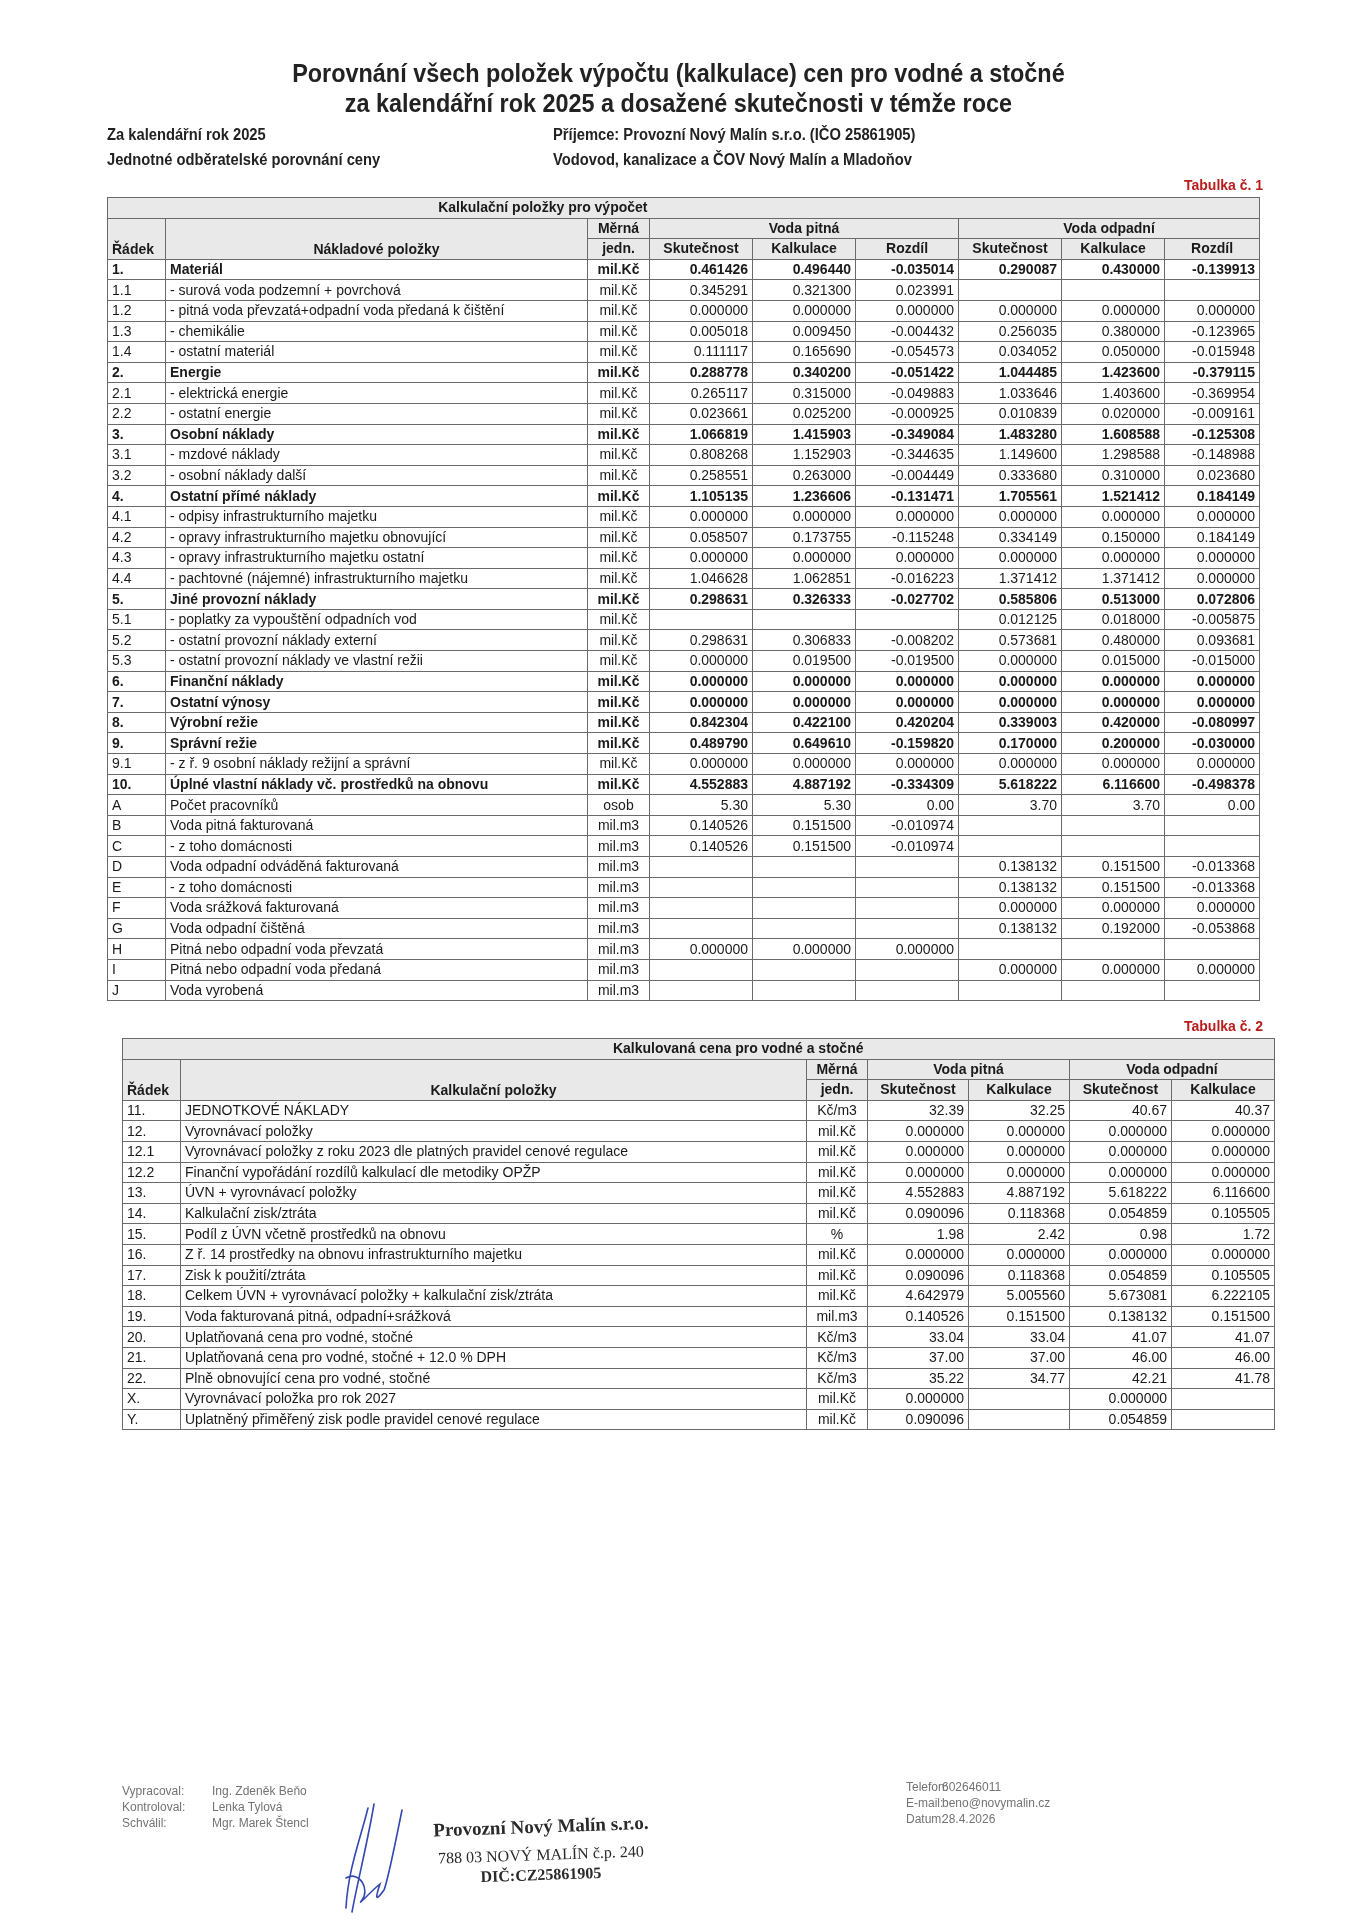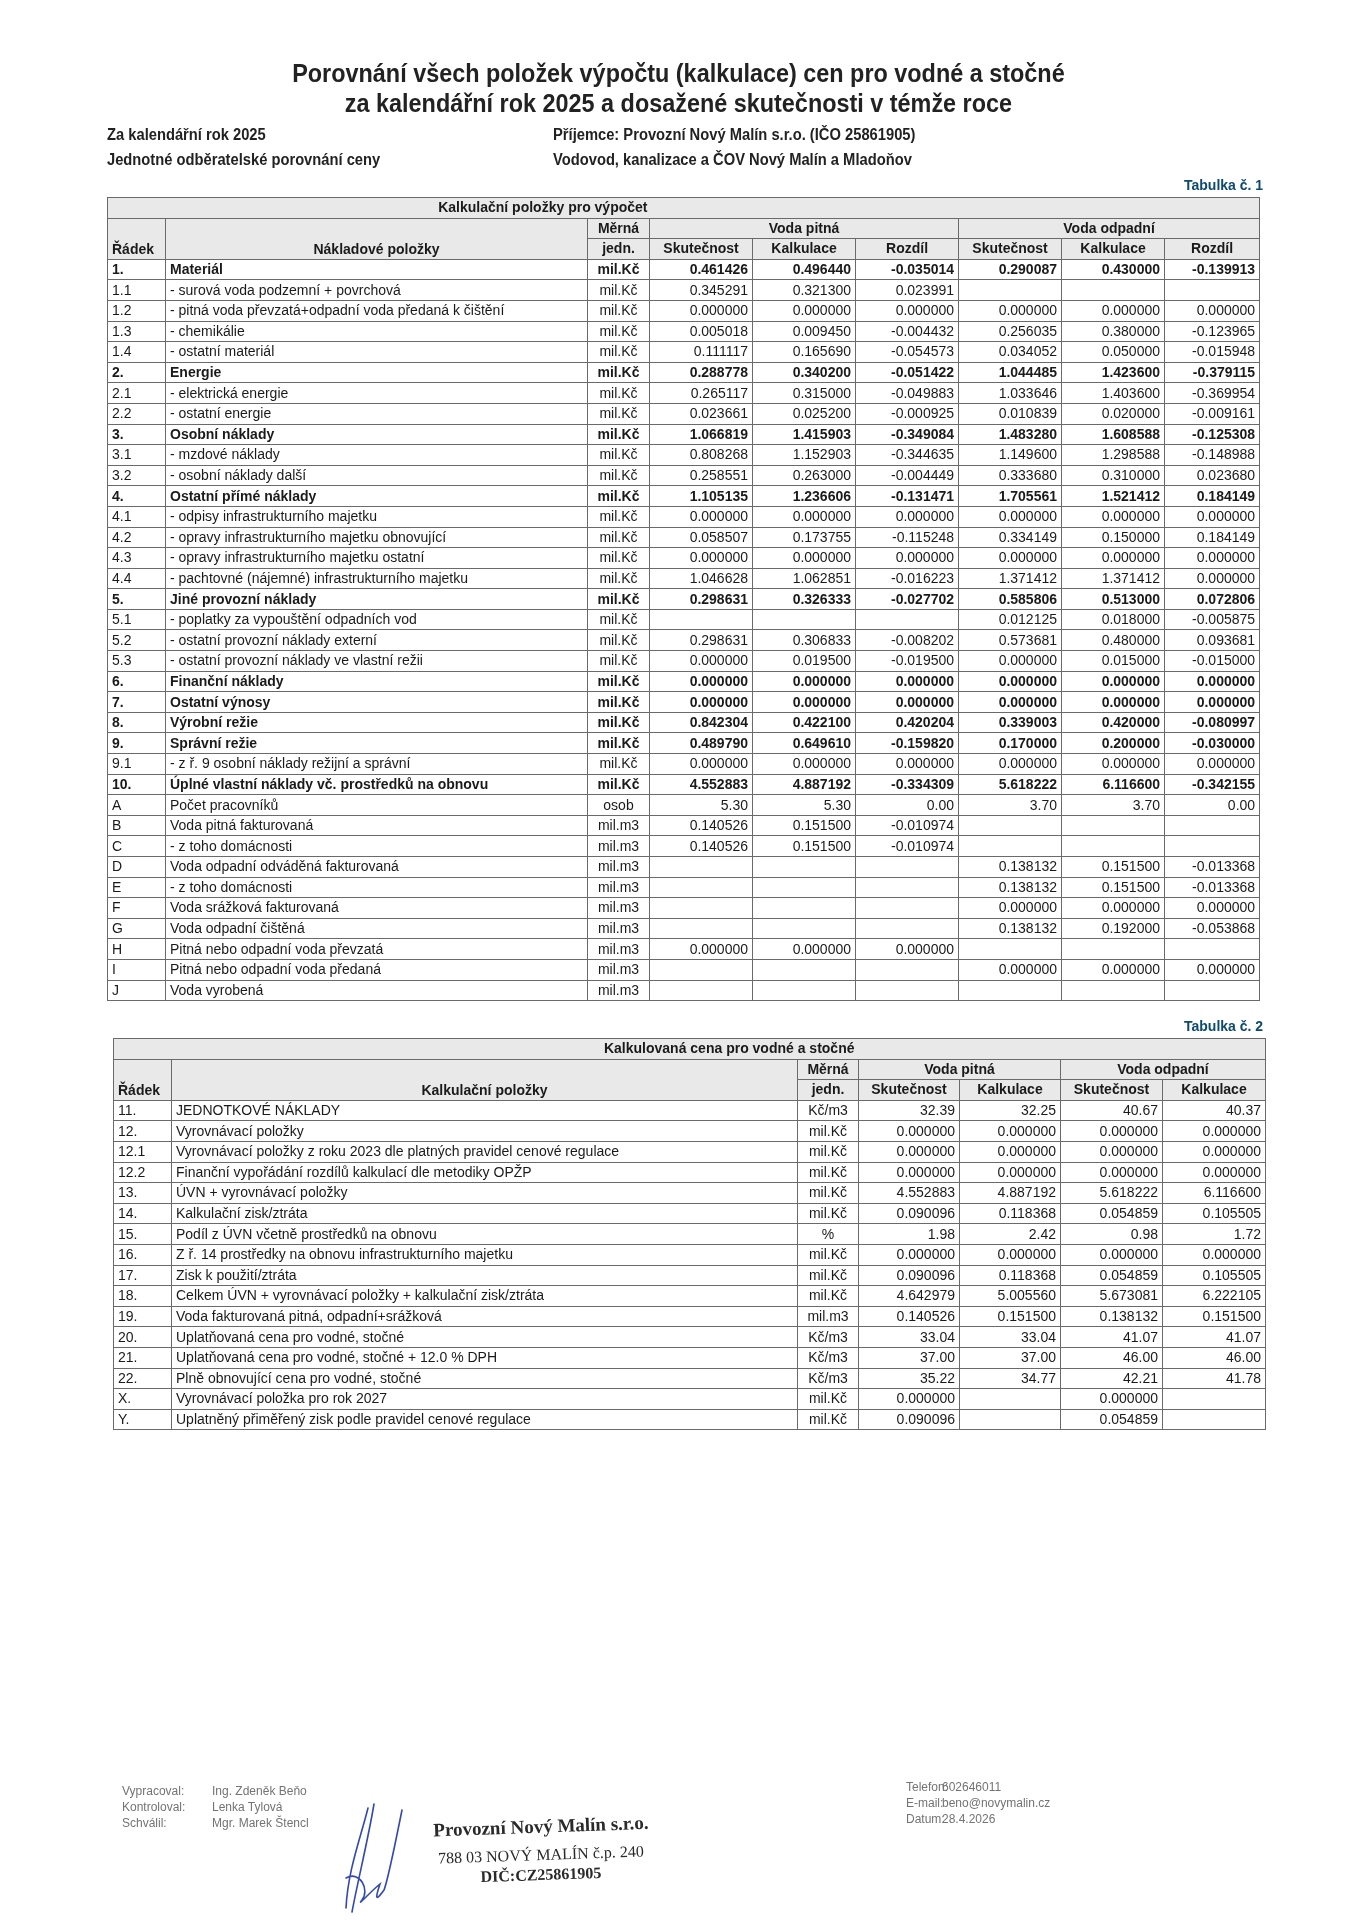--- a/index.html
+++ b/index.html
@@ -2,21 +2,21 @@
 <html><head>
 <meta charset="utf-8">
 <style>
   html, body { margin: 0; padding: 0; background: #ffffff; }
   body { width: 1357px; height: 1920px; position: relative; overflow: hidden;
          font-family: "Liberation Sans", sans-serif; color: #1a1a1a; }
   .abs { position: absolute; }
   .title { left: 0; width: 1357px; text-align: center; font-weight: bold; font-size: 26px;
            transform: scaleX(0.9); transform-origin: 678px 0; letter-spacing: 0; color: #222; }
   .sub { font-weight: bold; font-size: 16px; color: #222; transform: scaleX(0.92); transform-origin: 0 0; white-space: nowrap; }
-  .tablabel { font-weight: bold; font-size: 14px; color: #0c4a6e; white-space: nowrap; }
+  .tablabel { font-weight: bold; font-size: 14px; color: #b91c1c; white-space: nowrap; }
 
   table { border-collapse: collapse; position: absolute; table-layout: fixed;
           font-family: "Liberation Sans", sans-serif; font-size: 14px; }
   td, th { border: 1px solid #6a6a6a; padding: 0 4px; height: 19.6px; line-height: 19px;
            white-space: nowrap; overflow: hidden; font-weight: normal; }
   .hdr { background: #e9e9e9; font-weight: bold; }
   .c { text-align: center; }
   .b td { font-weight: bold; }
   .unit { text-align: center; }
   .num { text-align: right; }
@@ -347,21 +347,21 @@
       </tr>
       <tr class="b">
         <td>10.</td>
         <td>Úplné vlastní náklady vč. prostředků na obnovu</td>
         <td class="unit">mil.Kč</td>
         <td class="num">4.552883</td>
         <td class="num">4.887192</td>
         <td class="num">-0.334309</td>
         <td class="num">5.618222</td>
         <td class="num">6.116600</td>
-        <td class="num">-0.342155</td>
+        <td class="num">-0.498378</td>
       </tr>
       <tr>
         <td>A</td>
         <td>Počet pracovníků</td>
         <td class="unit">osob</td>
         <td class="num">5.30</td>
         <td class="num">5.30</td>
         <td class="num">0.00</td>
         <td class="num">3.70</td>
         <td class="num">3.70</td>
@@ -463,21 +463,21 @@
         <td class="num"></td>
         <td class="num"></td>
         <td class="num"></td>
         <td class="num"></td>
         <td class="num"></td>
       </tr>
     </tbody>
 </table>
 
 <div class="abs tablabel" style="left:1184px; top:1018px;">Tabulka č. 2</div>
-<table id="t2" style="left:113px; top:1038px; width:1152px;">
+<table id="t2" style="left:122px; top:1038px; width:1152px;">
   <colgroup>
     <col style="width:58px">
       <col style="width:626px">
       <col style="width:61px">
     <col style="width:101px">
       <col style="width:101px">
       <col style="width:102px">
       <col style="width:103px">
   </colgroup>
   <thead>

